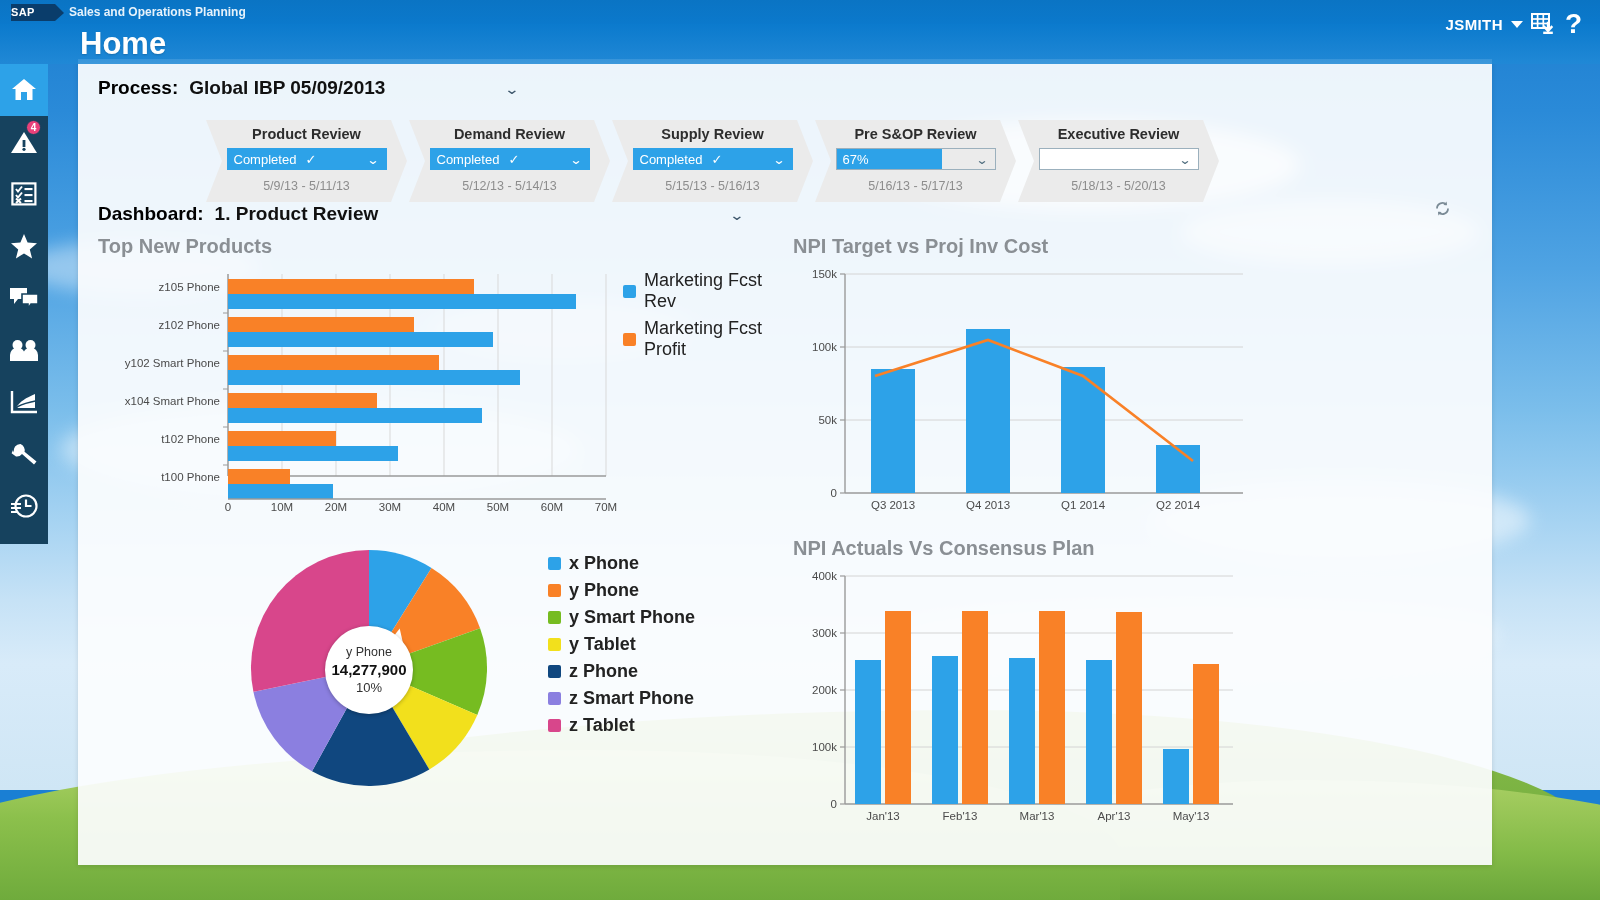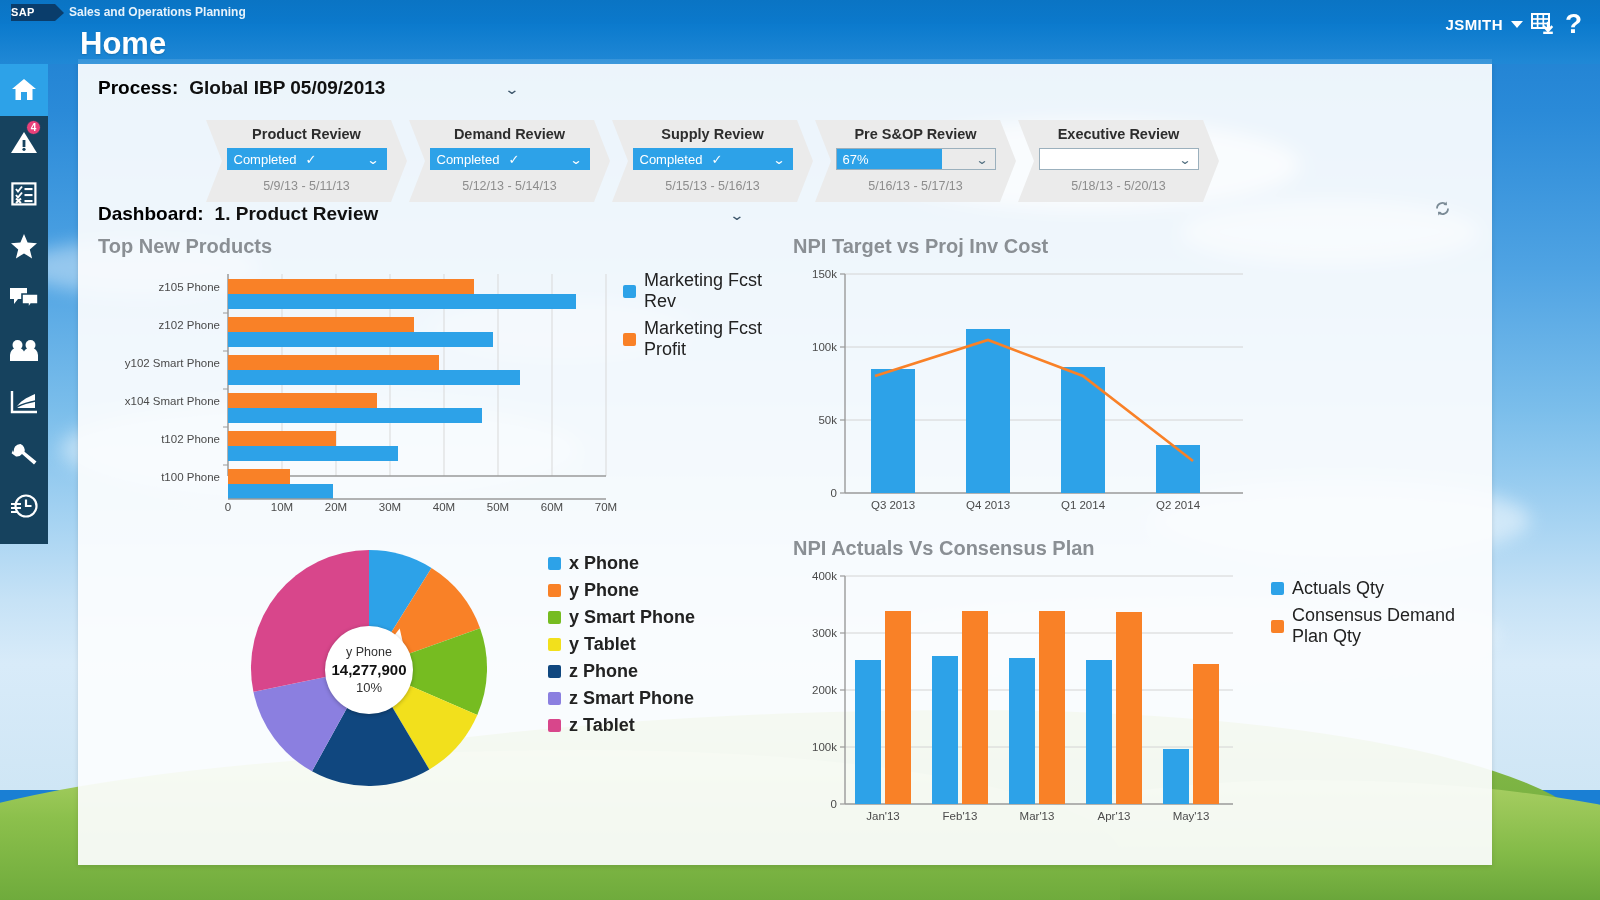--- a/index.html
+++ b/index.html
@@ -654,26 +654,16 @@
 
         <g font-size="11.5" fill="#4a4a4a" text-anchor="middle">
           <text x="90" y="256">Jan'13</text>
           <text x="167" y="256">Feb'13</text>
           <text x="244" y="256">Mar'13</text>
           <text x="321" y="256">Apr'13</text>
           <text x="398" y="256">May'13</text>
         </g>
       </svg>
 
-      <div class="legend" style="left:478px; top:14px;">
-        <div class="legend-row">
-          <span class="legend-swatch" style="background:#2da2e8"></span>
-          <span>Actuals Qty</span>
-        </div>
-        <div class="legend-row">
-          <span class="legend-swatch" style="background:#f98127"></span>
-          <span>Consensus Demand Plan Qty</span>
-        </div>
-      </div>
     </div>
   </div>
 
 </div>
 
 </body></html>

